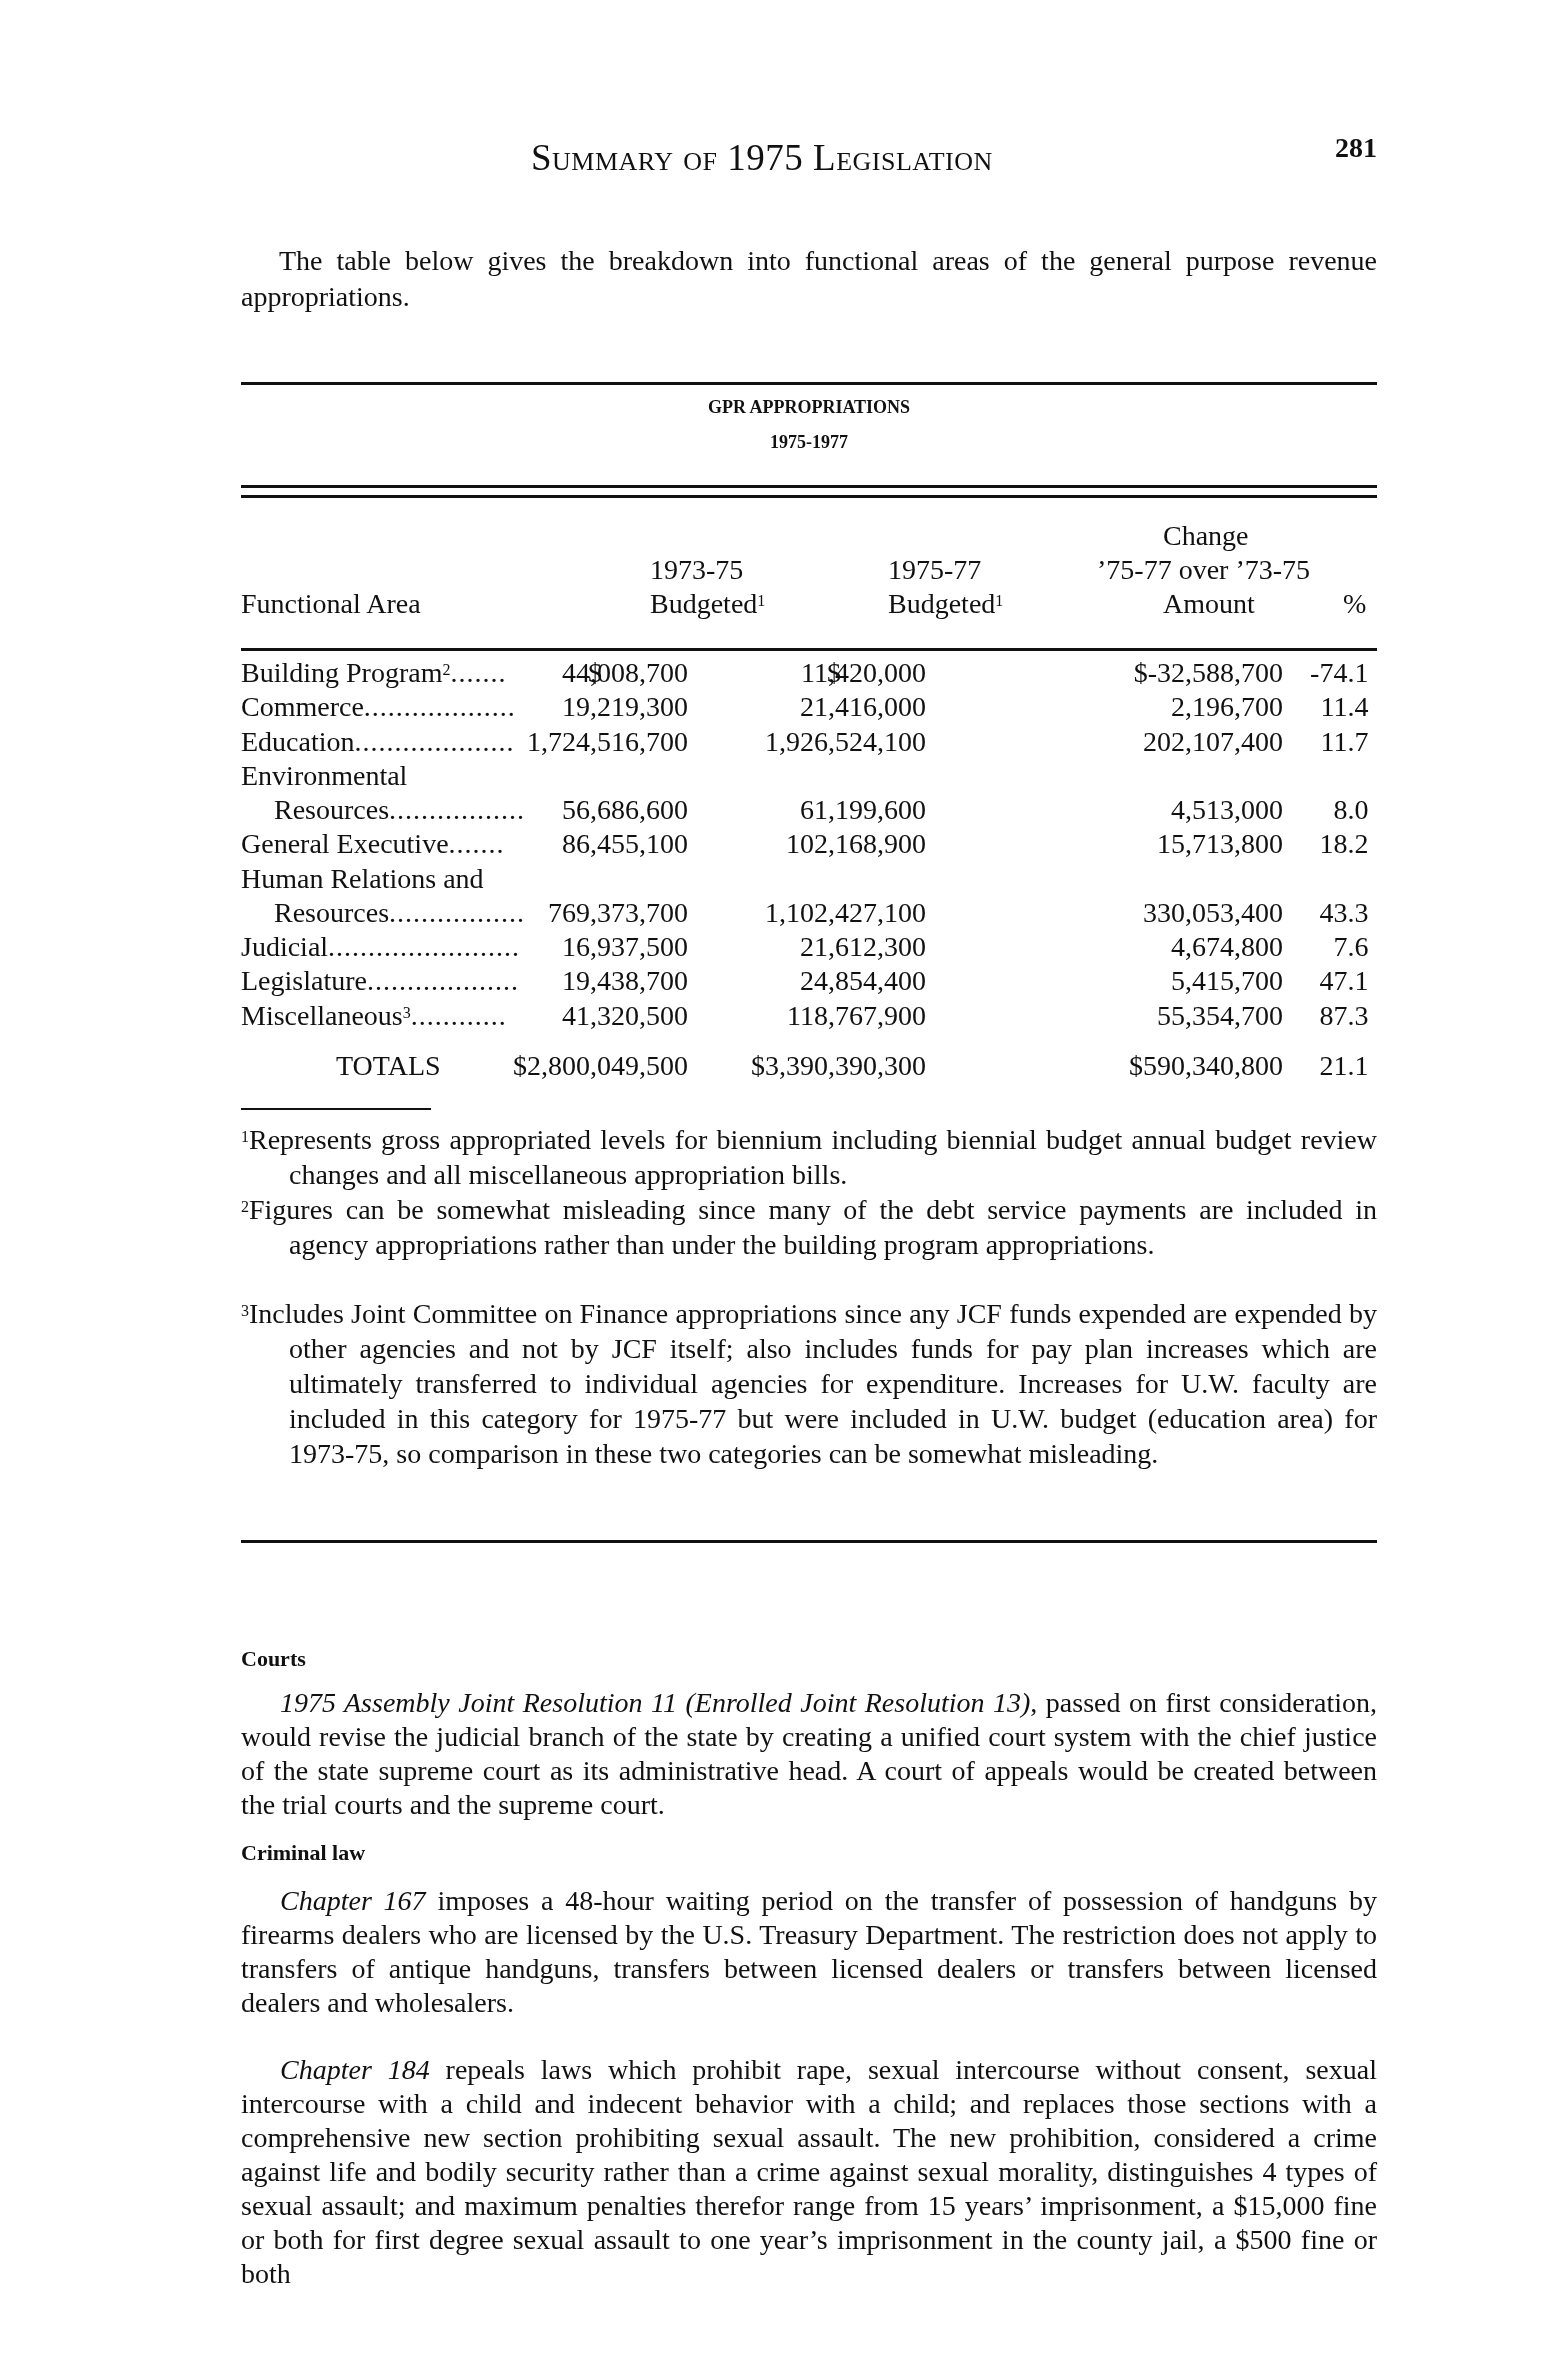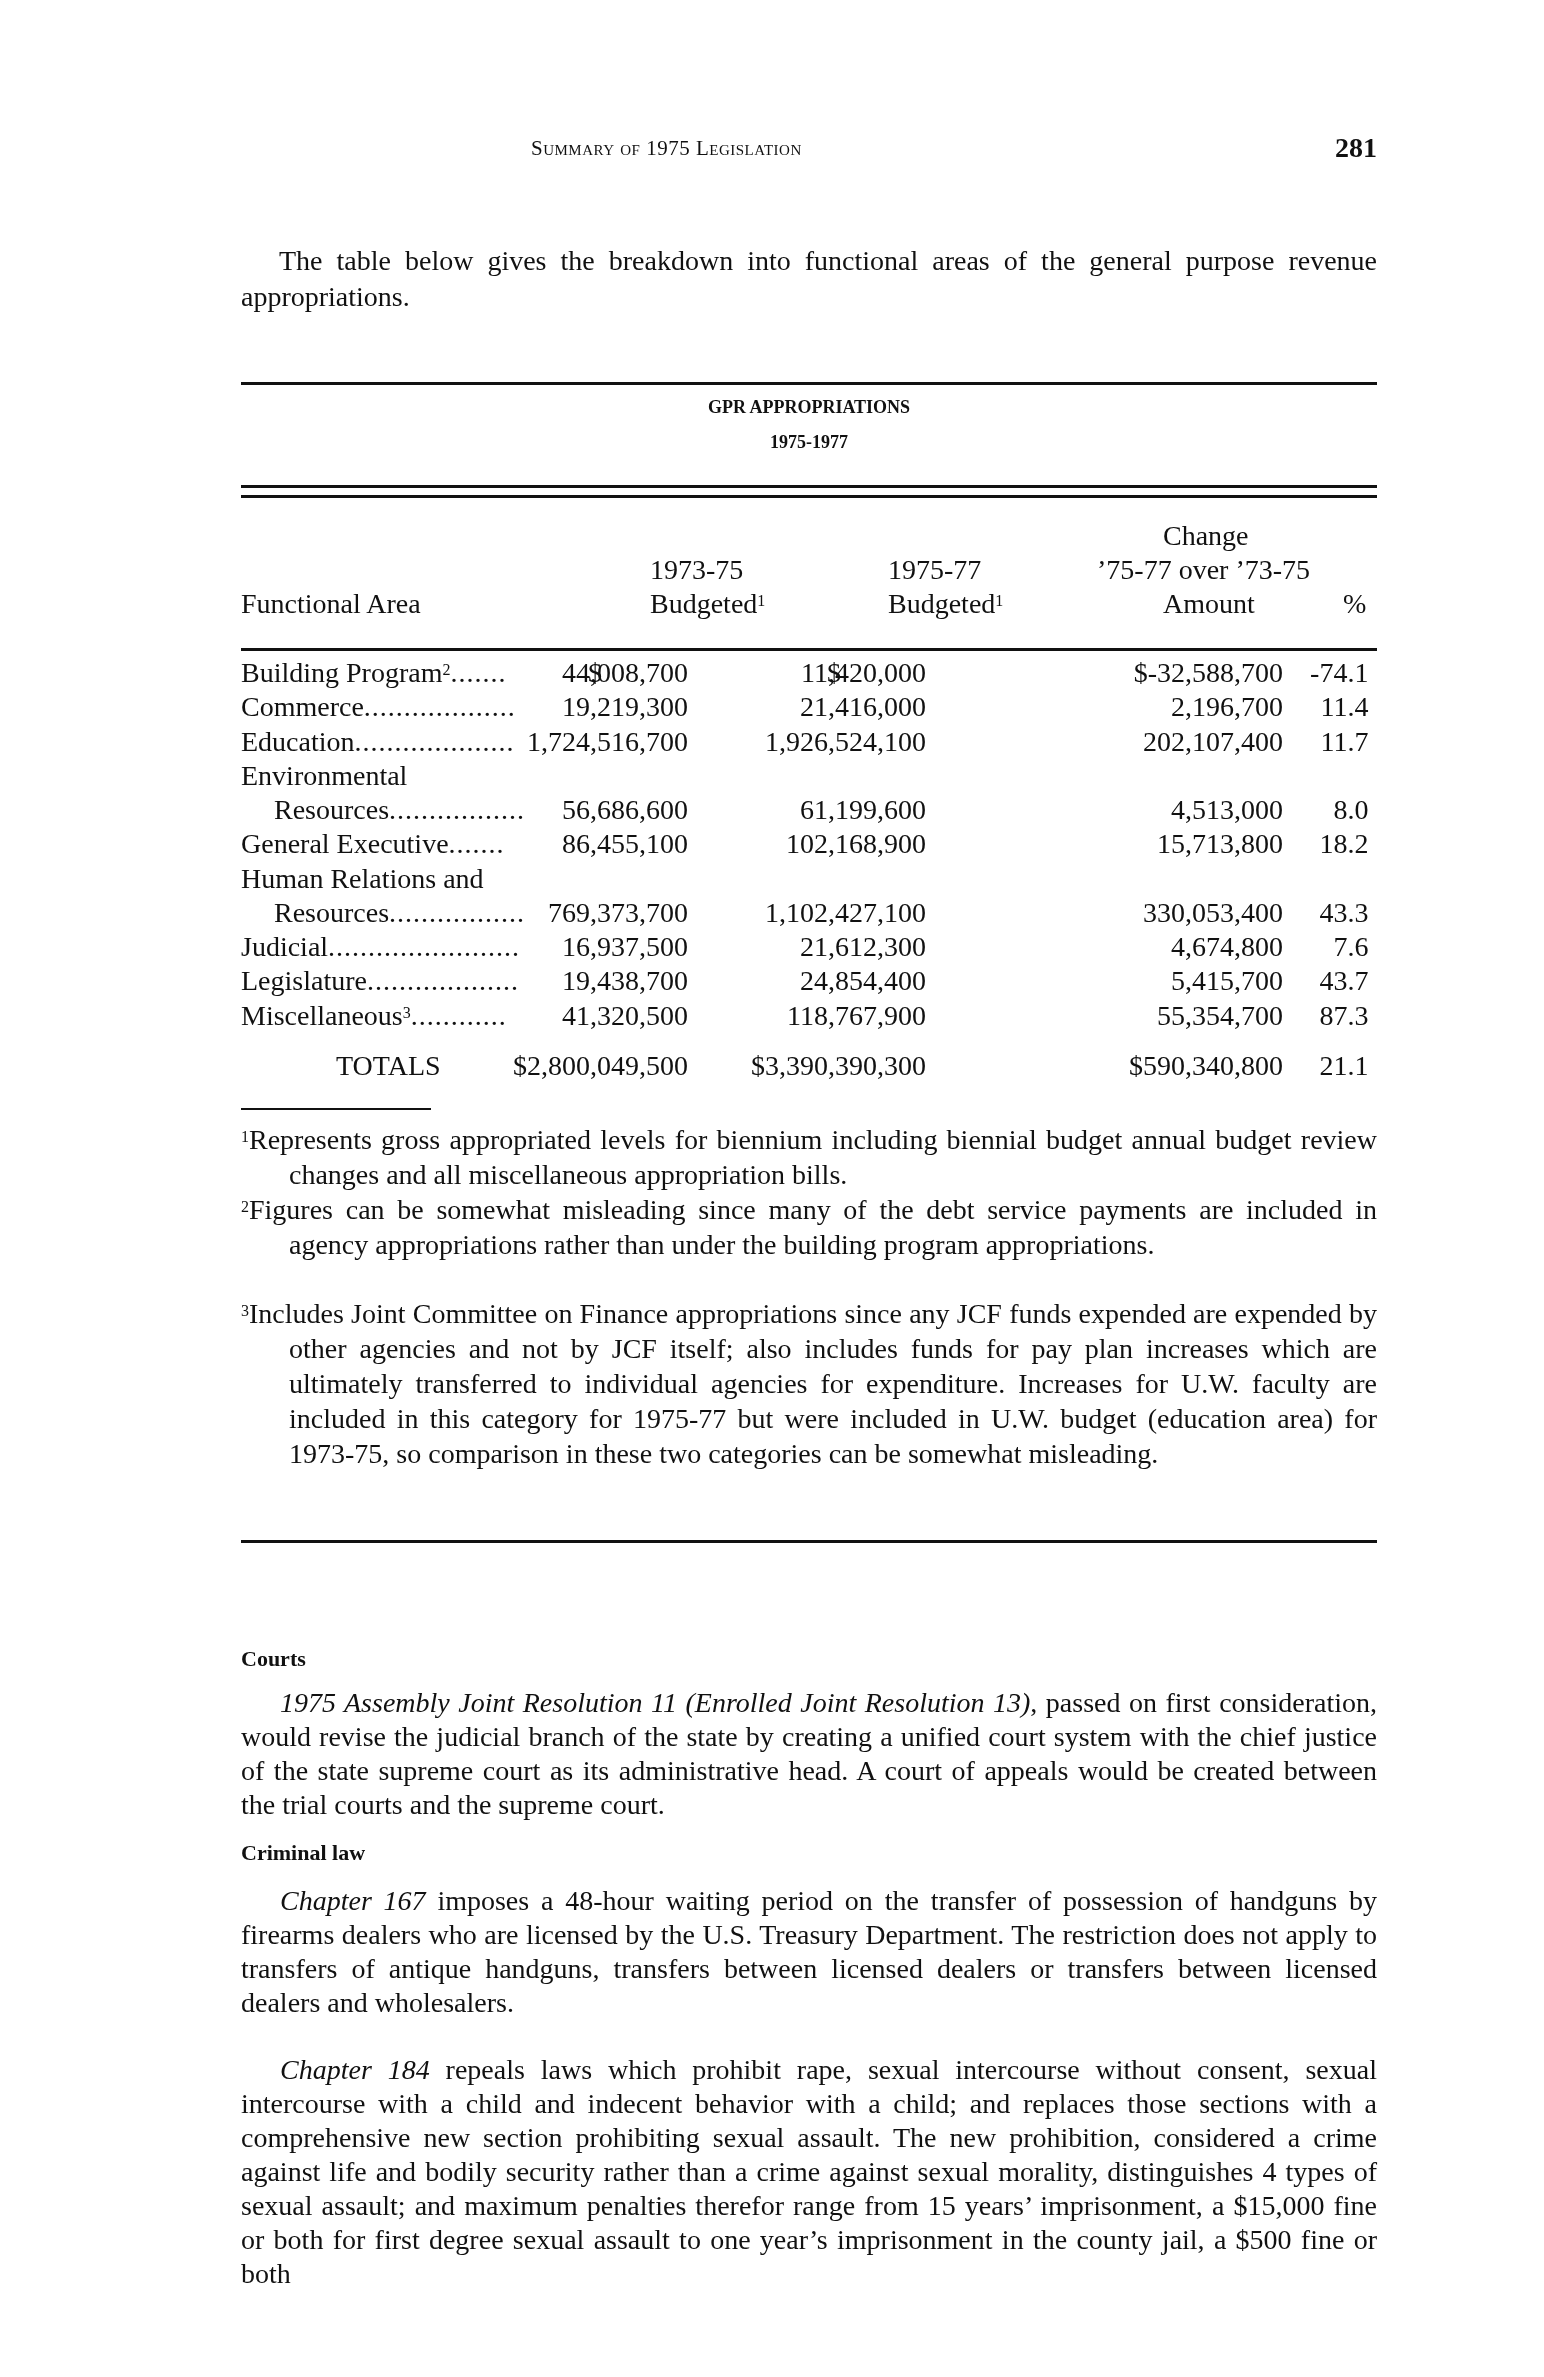--- a/index.html
+++ b/index.html
@@ -3,21 +3,21 @@
   <meta charset="utf-8">
   <style>
     html, body { margin: 0; padding: 0; background: #ffffff; }
     body {
       width: 1544px; height: 2482px; position: relative; overflow: hidden;
       font-family: "Liberation Serif", "DejaVu Serif", serif;
       color: #111111;
     }
     .page { position: absolute; left: 241px; top: 0; width: 1136px; }
     .running-head { position: absolute; top: 136px; left: 0; width: 1136px; height: 48px; }
-    .running-title { position: absolute; left: 290px; top: 0; font-size: 21px; letter-spacing: 0.5px; font-variant: small-caps; text-align: center; }
+    .running-title { position: absolute; left: 290px; top: 0; font-size: 37px; letter-spacing: 0.5px; font-variant: small-caps; text-align: center; }
     .page-number { position: absolute; right: 0; top: -3.8px; font-size: 28px; font-weight: bold; }
     .intro { position: absolute; top: 243px; left: 0; width: 1136px; font-size: 28px; line-height: 36px; text-indent: 38px; text-align: justify; }
 
     .rule { position: absolute; left: 0; width: 1136px; background: #111; }
     .table-title { position: absolute; left: 0; width: 1136px; text-align: center; font-weight: bold; font-size: 18px; line-height: 35px; }
 
     .th { position: absolute; font-size: 28px; line-height: 35px; }
     .th sup, .cell sup, .fn sup { font-size: 16px; vertical-align: top; position: relative; top: -2.9px; }
 
     .row { position: absolute; left: 0; width: 1136px; height: 34px; font-size: 28px; line-height: 34px; }
@@ -124,21 +124,21 @@
         <span class="cell c-a">16,937,500</span>
         <span class="cell c-b">21,612,300</span>
         <span class="cell c-c">4,674,800</span>
         <span class="cell c-d">7.6</span>
       </div>
       <div class="row" style="top: 964px;">
         <span class="cell c-area"><span>Legislature</span><span class="dots">...................</span></span>
         <span class="cell c-a">19,438,700</span>
         <span class="cell c-b">24,854,400</span>
         <span class="cell c-c">5,415,700</span>
-        <span class="cell c-d">43.7</span>
+        <span class="cell c-d">47.1</span>
       </div>
       <div class="row" style="top: 999px;">
         <span class="cell c-area"><span>Miscellaneous</span><sup>3</sup><span class="dots">............</span></span>
         <span class="cell c-a">41,320,500</span>
         <span class="cell c-b">118,767,900</span>
         <span class="cell c-c">55,354,700</span>
         <span class="cell c-d">87.3</span>
       </div>
       <div class="row" style="top: 1049px;">
         <span class="cell" style="left:95px;">TOTALS</span>

